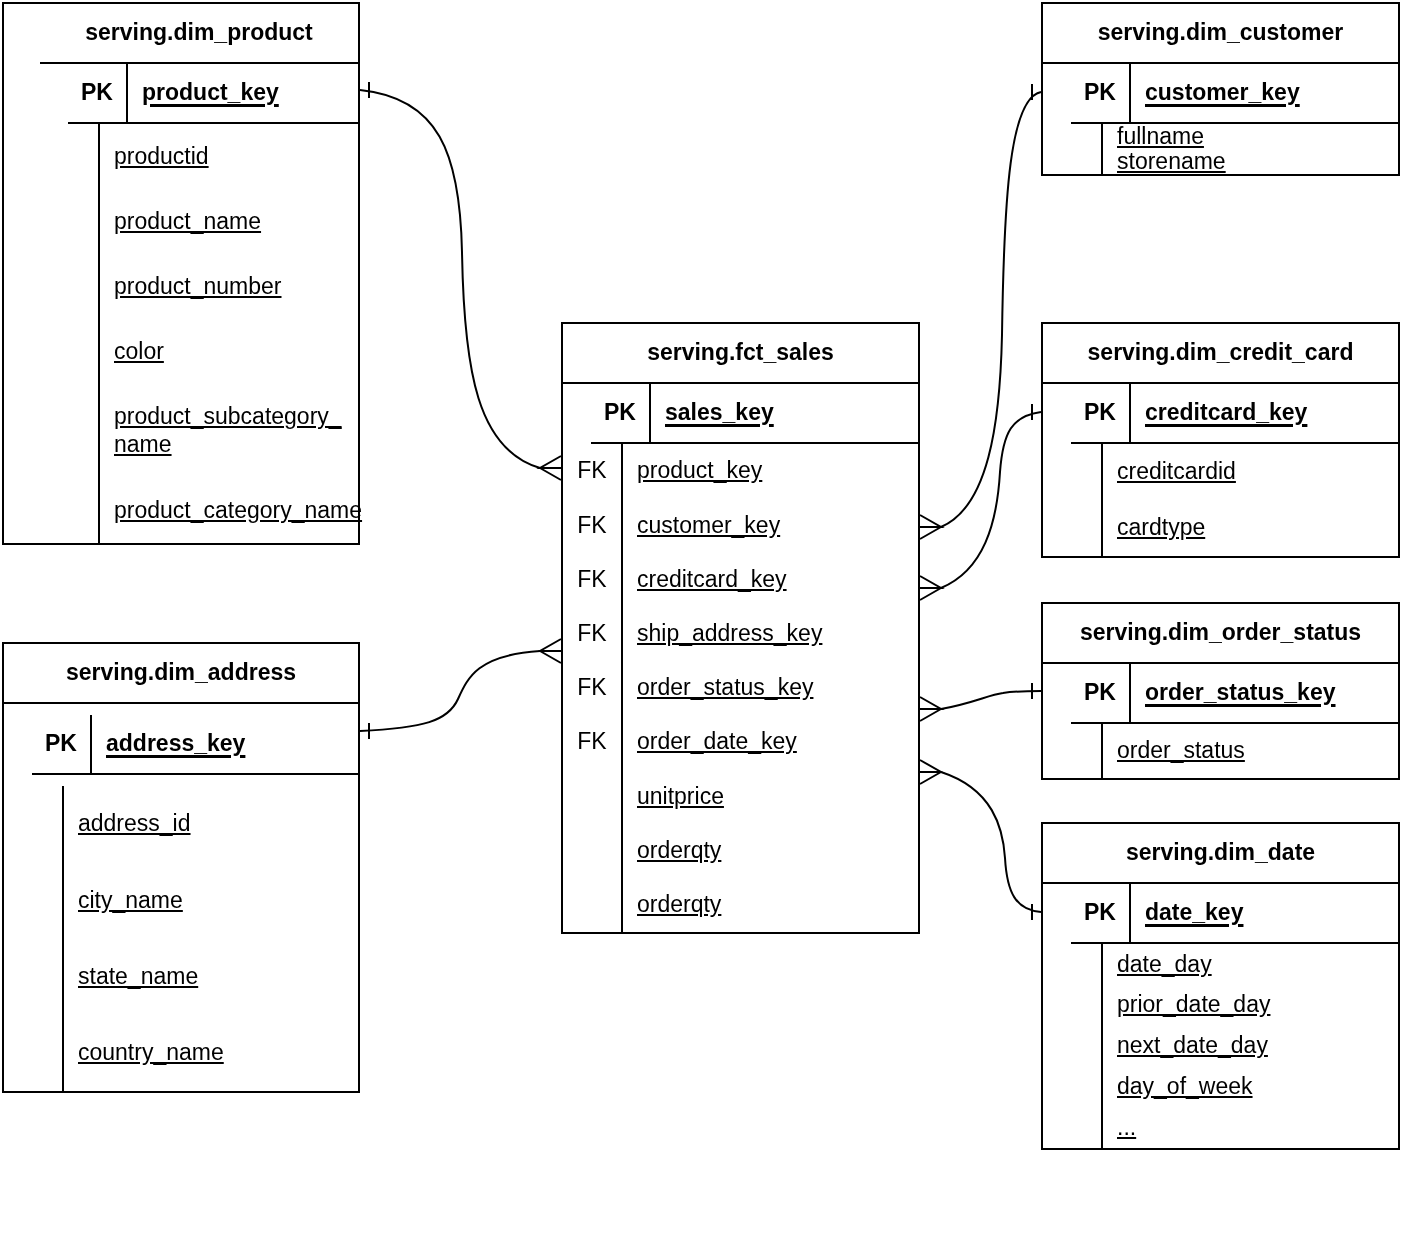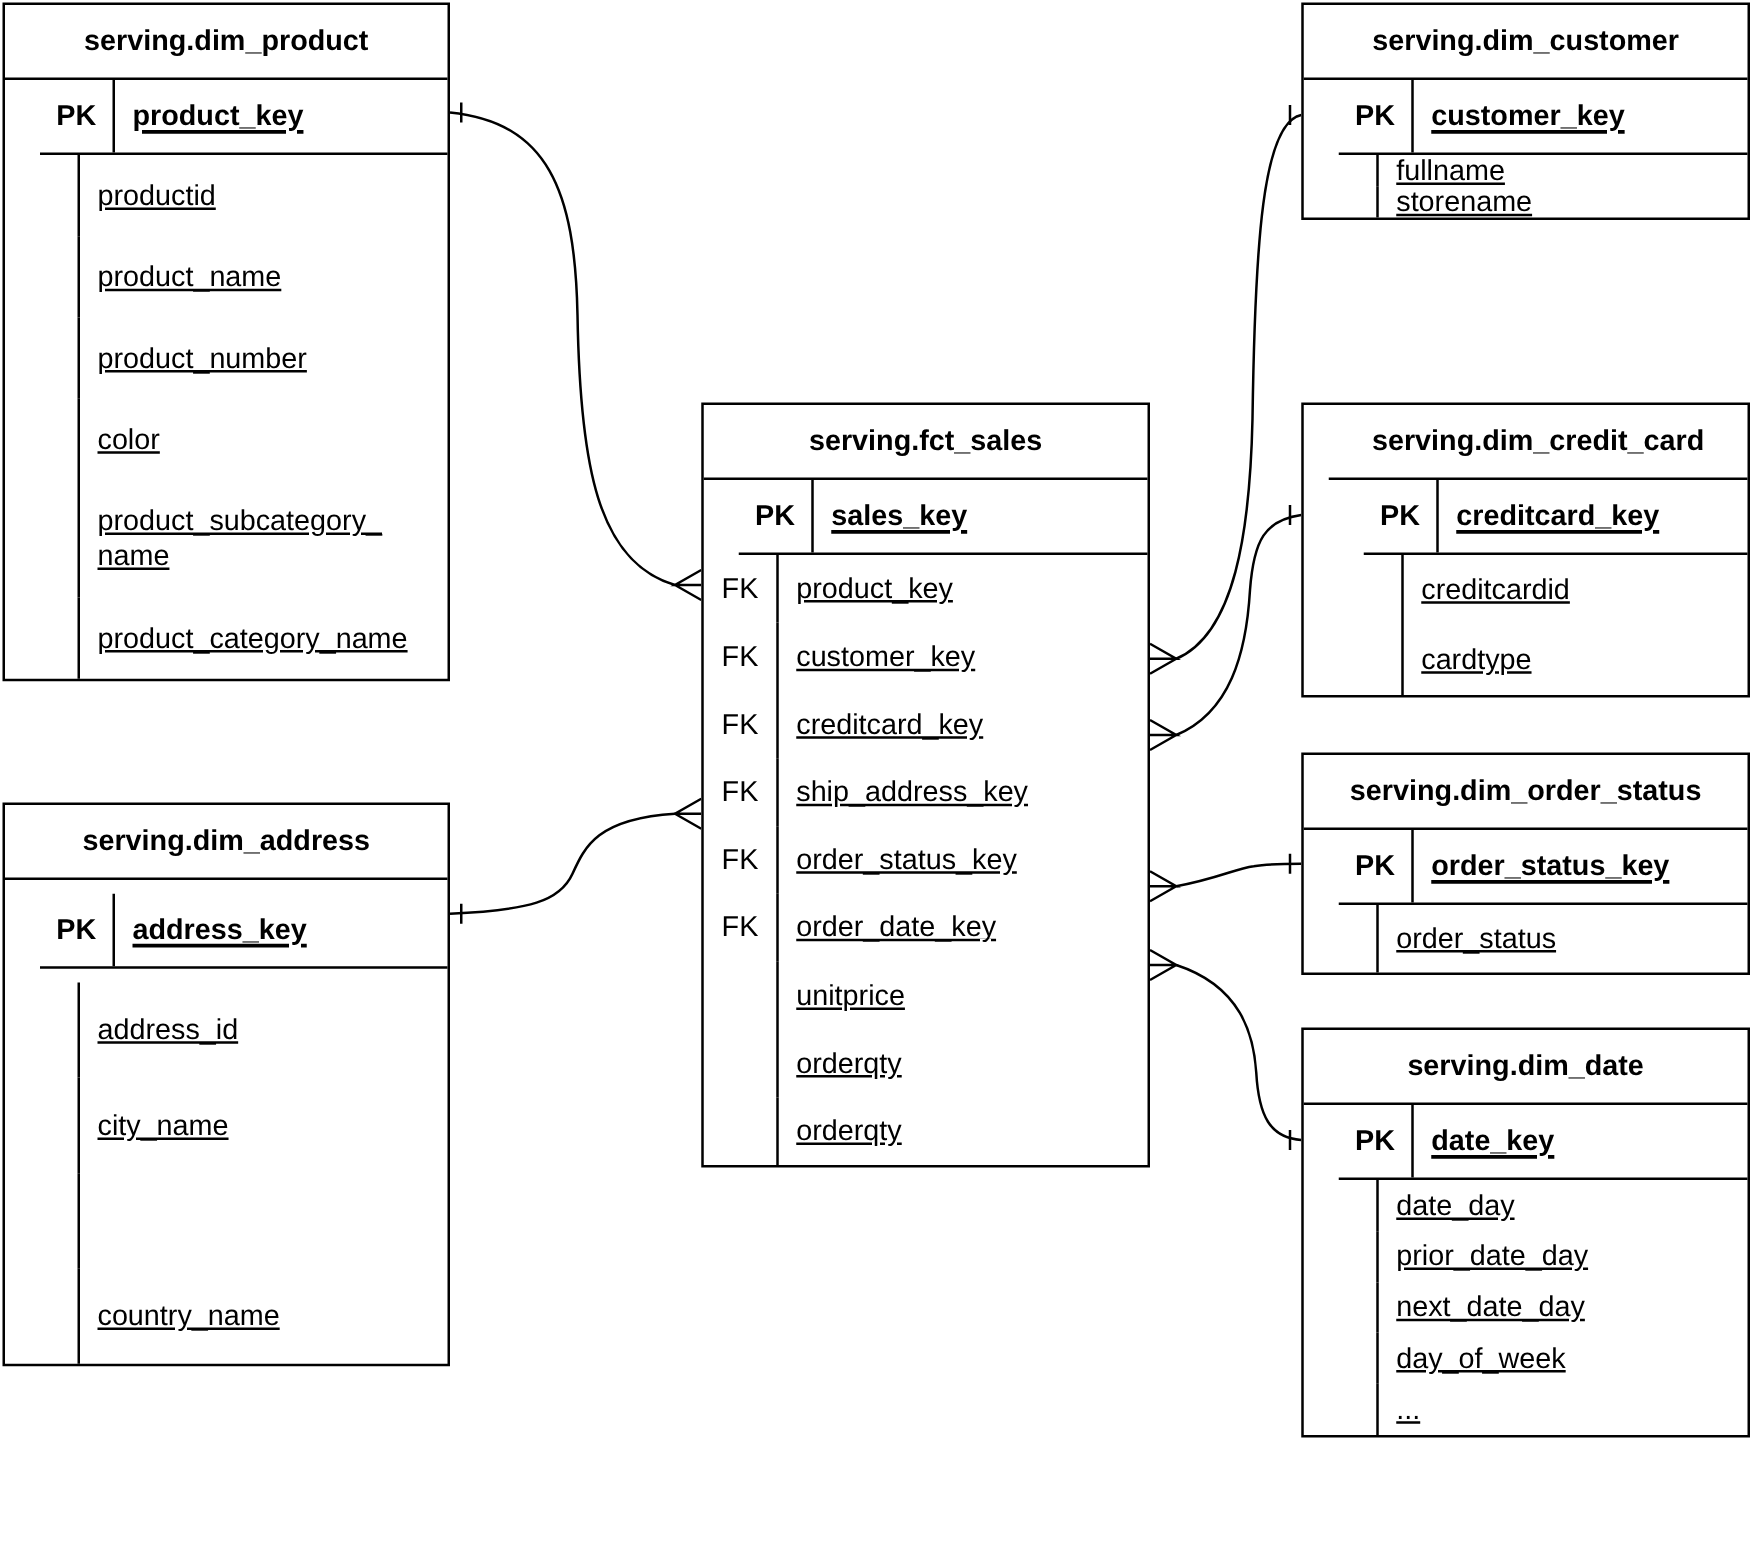--- a/index.html
+++ b/index.html
@@ -31,25 +31,25 @@
   }
   .pkrow .keycell{font-weight:bold;}
   .pkrow .fieldcell{
     font-weight:bold;text-decoration:underline;
     text-decoration-thickness:2.5px;text-underline-offset:4px;
   }
   .tbody{flex:1;display:flex;flex-direction:column;min-height:0;}
   .tbody .row{flex:1;}
   .tbody .row.tall{flex:1.45;}
   
-  #t-0{left:2px;   top:2px;   width:358px;height:543px;}
+  #t-0{left:2px;   top:2px;   width:358px;height:543px;padding-left:36px;}
   #t-1{left:2px;   top:642px; width:358px;height:451px;gap:11px;}
   #t-2{left:561px; top:322px; width:359px;height:612px;}
   #t-3{left:1041px;top:2px;   width:359px;height:174px;}
-  #t-4{left:1041px;top:322px; width:359px;height:236px;padding-left:20px;}
+  #t-4{left:1041px;top:322px; width:359px;height:236px;}
   #t-5{left:1041px;top:602px; width:359px;height:178px;}
   #t-6{left:1041px;top:822px; width:359px;height:328px;}
 </style>
 </head>
 <body>
 
 <div id="canvas">
 
   <svg id="wires" viewBox="0 0 1402 1242" xmlns="http://www.w3.org/2000/svg">
     <g>
@@ -128,20 +128,21 @@
         <div class="row">
           <div class="keycell"></div>
           <div class="fieldcell">address_id</div>
         </div>
         <div class="row">
           <div class="keycell"></div>
           <div class="fieldcell">city_name</div>
         </div>
         <div class="row">
           <div class="keycell"></div>
+          <div class="fieldcell">state_name</div>
         </div>
         <div class="row">
           <div class="keycell"></div>
           <div class="fieldcell">country_name</div>
         </div>
       </div>
     </div>
   <div id="t-2" class="tbl">
       <div class="hdr">serving.fct_sales</div>
       <div class="row pkrow">

